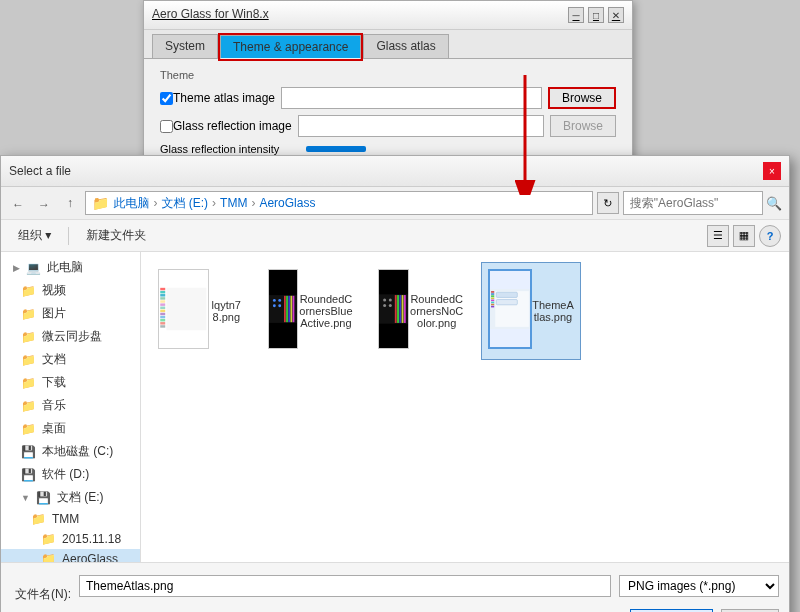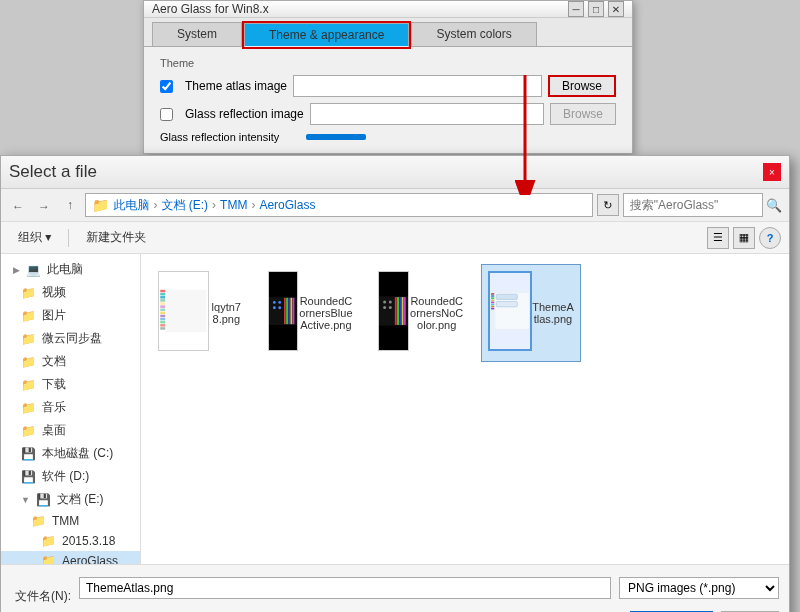--- a/index.html
+++ b/index.html
@@ -9,45 +9,46 @@
     .bg-dialog {
       position: absolute;
       top: 0; left: 143px;
       width: 490px;
       background: #f0f0f0;
       border: 1px solid #aaa;
       box-shadow: 2px 2px 8px rgba(0,0,0,0.3);
     }
     .bg-dialog-titlebar {
       background: linear-gradient(to bottom, #ffffff, #e8e8e8);
-      padding: 0 8px;
-      display: flex;
-      align-items: center;
+      padding: 6px 8px;
+      display: flex;
+      align-items: flex-start;
       justify-content: space-between;
       border-bottom: 1px solid #ccc;
+      text-decoration: underline;
     }
     .bg-dialog-title { font-size: 12px; color: #333; }
     .bg-dialog-controls { display: flex; gap: 4px; }
     .win-btn {
       width: 16px; height: 16px;
       border: 1px solid #999;
       background: #e0e0e0;
       display: flex; align-items: center; justify-content: center;
       font-size: 10px; cursor: pointer; color: #333;
     }
     .tabs-row {
       display: flex;
       border-bottom: 1px solid #aaa;
       background: #e8e8e8;
       padding-top: 4px;
       padding-left: 8px;
       gap: 0;
     }
     .tab {
-      padding: 4px 24px;
+      padding: 4px 12px;
       border: 1px solid #aaa;
       border-bottom: none;
       background: #d4d4d4;
       cursor: pointer;
       color: #333;
       font-size: 12px;
       margin-right: 2px;
     }
     .tab.active {
       background: #0ea5e9;
@@ -122,21 +123,21 @@
       z-index: 50;
     }
     .file-dialog-titlebar {
       background: linear-gradient(to bottom, #f8f8f8, #e8e8e8);
       padding: 6px 8px;
       display: flex;
       align-items: center;
       justify-content: space-between;
       border-bottom: 1px solid #ccc;
     }
-    .file-dialog-title { font-size: 17px; color: #333; }
+    .file-dialog-title { font-size: 12px; color: #333; }
     .file-dialog-close {
       width: 18px; height: 18px;
       background: #e81123;
       border: none;
       color: white;
       display: flex; align-items: center; justify-content: center;
       font-size: 10px; cursor: pointer;
     }
 
     
@@ -347,41 +348,41 @@
     }
 
     
     .file-sidebar::-webkit-scrollbar,
     .file-grid::-webkit-scrollbar { width: 8px; }
     .file-sidebar::-webkit-scrollbar-track,
     .file-grid::-webkit-scrollbar-track { background: #f0f0f0; }
     .file-sidebar::-webkit-scrollbar-thumb,
     .file-grid::-webkit-scrollbar-thumb { background: #bbb; border-radius: 2px; }
 
-    .checkbox-wrapper { display: flex; align-items: center; gap: 12px; }
+    .checkbox-wrapper { display: flex; align-items: center; gap: 0; }
     input[type=checkbox] { width: 13px; height: 13px; }
 
     .red-outline { outline: 2px solid #cc0000; }
   </style>
 </head>
 <body>
 
 <div class="bg-dialog">
   <div class="bg-dialog-titlebar">
     <span class="bg-dialog-title">Aero Glass for Win8.x</span>
     <div class="bg-dialog-controls">
       <div class="win-btn">─</div>
       <div class="win-btn">□</div>
       <div class="win-btn">✕</div>
     </div>
   </div>
   <div class="tabs-row">
     <div class="tab">System</div>
     <div class="tab active red-outline">Theme &amp; appearance</div>
-    <div class="tab">System colors</div>
+    <div class="tab">Glass atlas</div>
   </div>
   <div class="bg-dialog-body">
     <div class="section-label">Theme</div>
     <div class="field-row">
       <div class="checkbox-wrapper">
         <input type="checkbox" checked="" style="">
         <span>Theme atlas image</span>
       </div>
       <input class="field-input" type="text" style="">
       <button class="browse-btn">Browse</button>
@@ -497,21 +498,21 @@
         <span style="font-size:9px;color:#888;">▼</span>
         <span>💾</span>
         <span>文档 (E:)</span>
       </div>
       <div class="sidebar-item indent2">
         <span style="color:#ffc107;">📁</span>
         <span>TMM</span>
       </div>
       <div class="sidebar-item indent3">
         <span style="color:#ffc107;">📁</span>
-        <span>2015.3.18</span>
+        <span>2015.11.18</span>
       </div>
       <div class="sidebar-item indent3 selected">
         <span style="color:#ffc107;">📁</span>
         <span>AeroGlass</span>
       </div>
     </div>
 
     <div class="file-grid">
 
       <div class="file-item">

